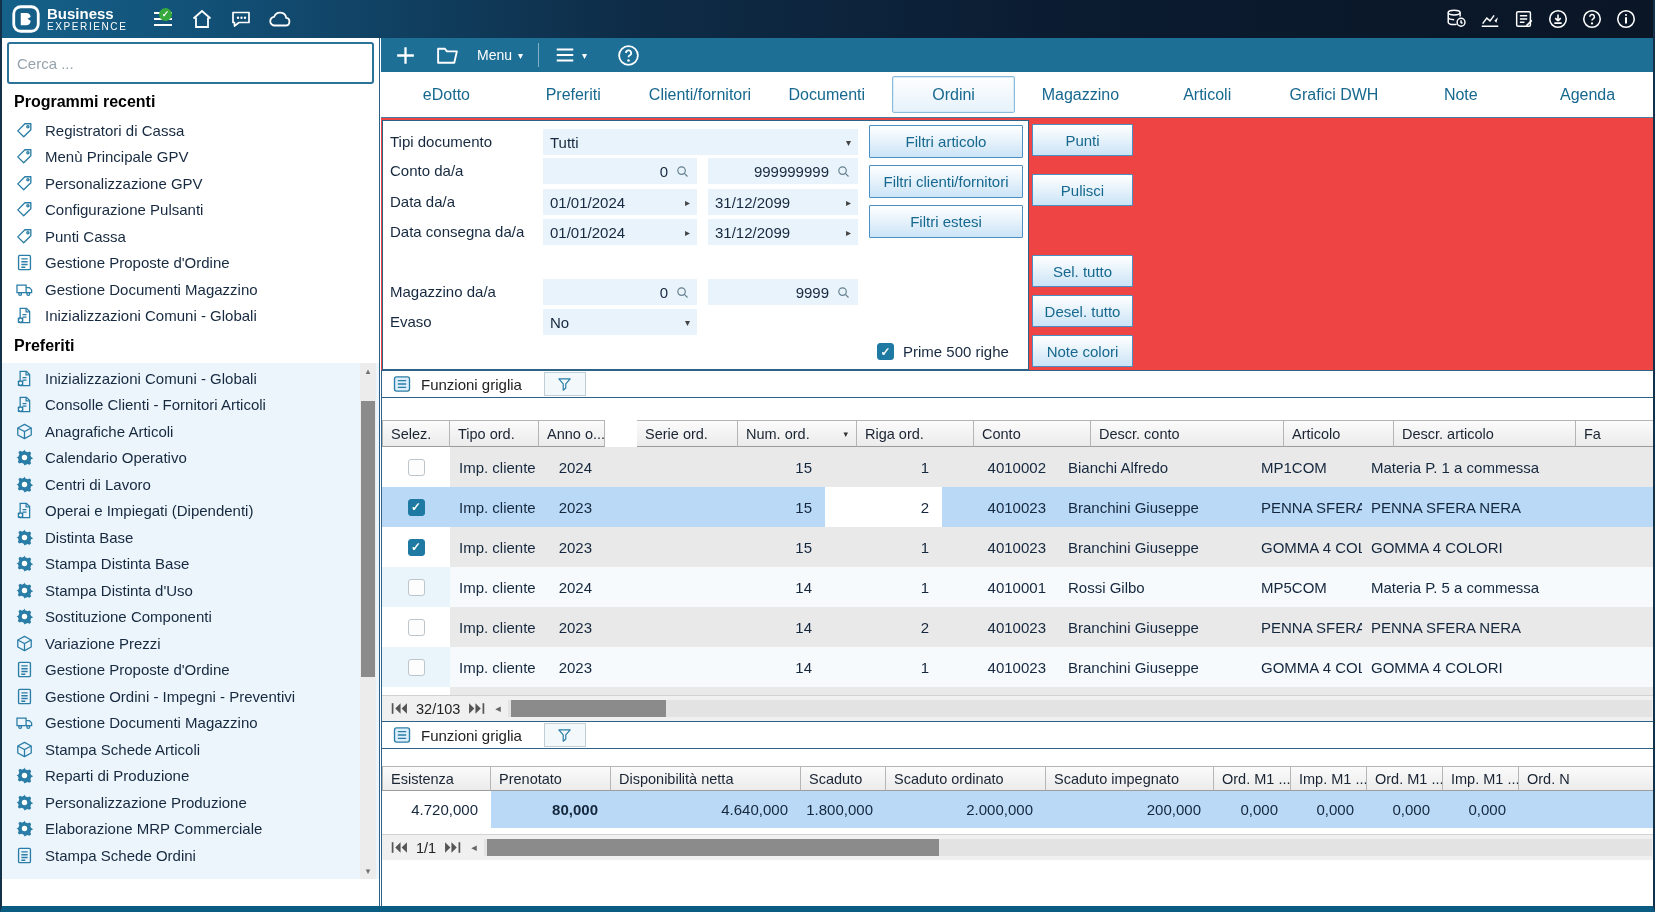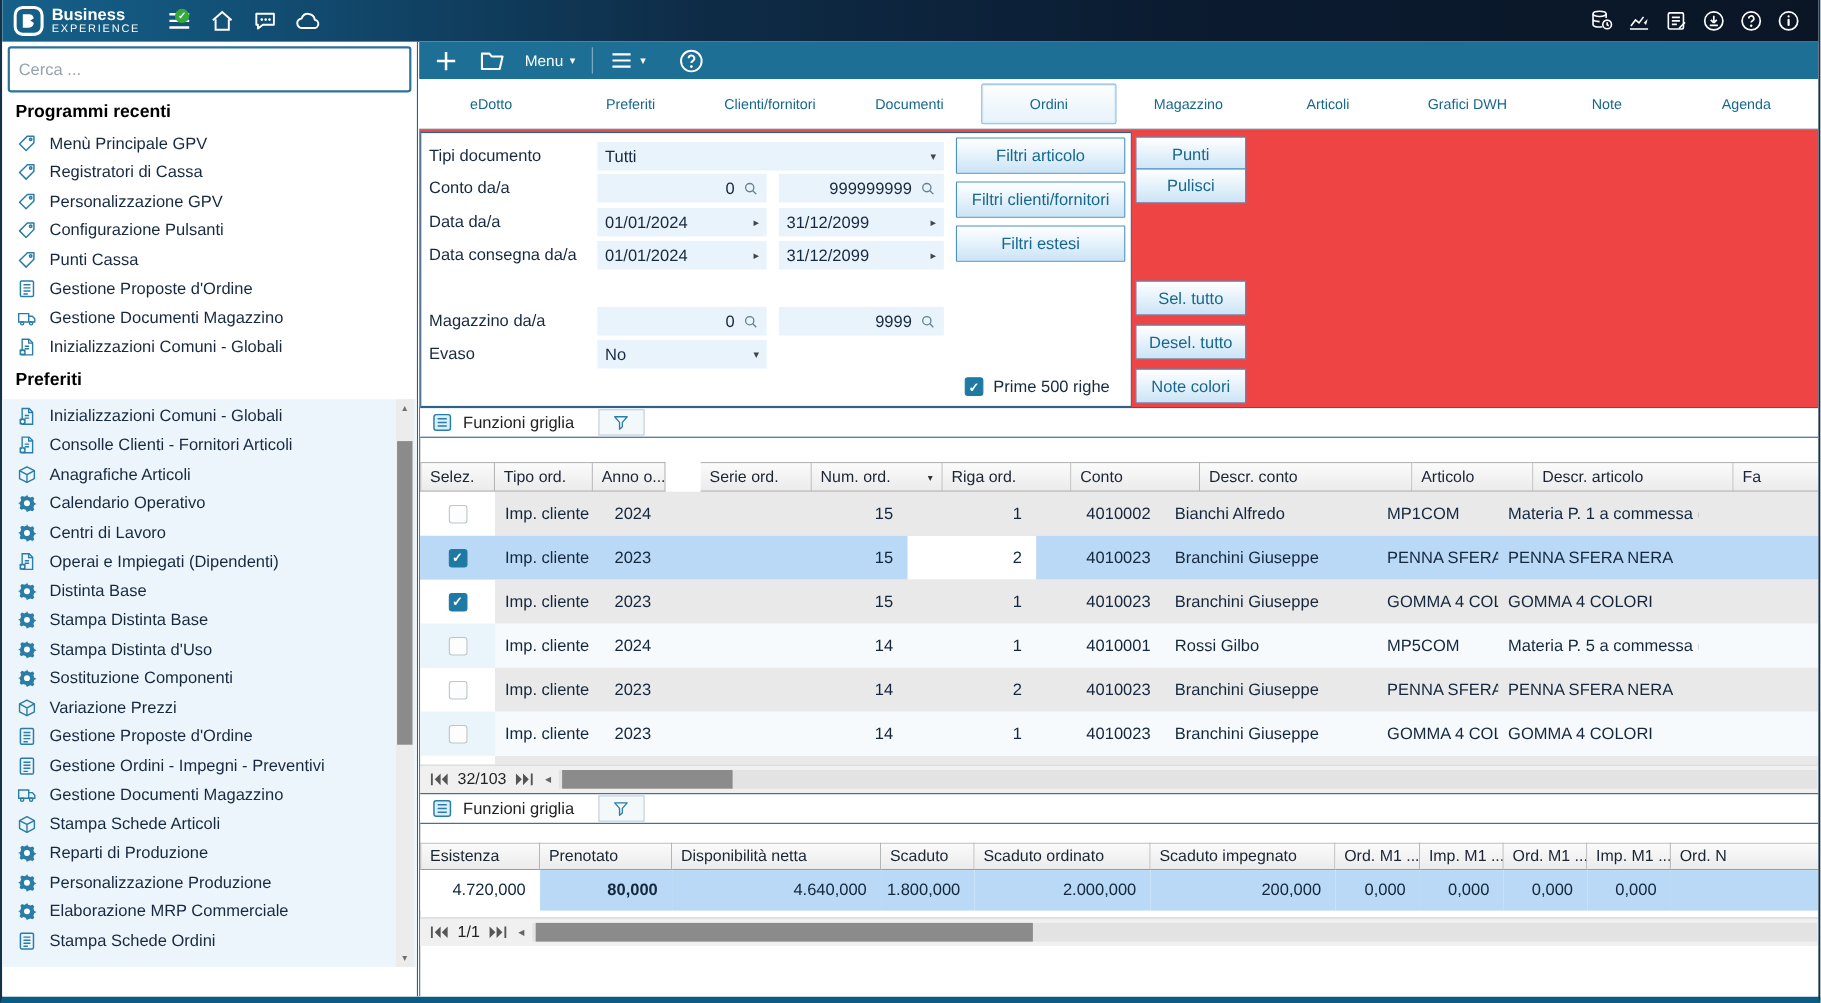--- a/index.html
+++ b/index.html
@@ -42,41 +42,41 @@
   
   .main{position:absolute;left:379px;top:38px;right:0;bottom:0;background:#fff;overflow:hidden}
   .toolbar{height:34px;background:var(--c-toolbar,#1d6f96);display:flex;align-items:center;color:#fff;padding-left:12px}
   .tl-ico{width:25px;height:25px;color:#fff;margin-right:17px}
   .tl-ico svg{width:100%;height:100%}
   .menu-btn{display:flex;align-items:center;gap:6px;font-size:14px;margin-right:13px}
   .tl-sep{width:1px;height:24px;background:rgba(255,255,255,.45);margin:0 15px 0 2px}
   .caret-w{font-size:10px}
 
   .tabbar{height:46px;display:flex;align-items:stretch;border-bottom:1px solid #4a7ba0;padding:0 2px;background:#fff}
-  .tab{flex:1;display:flex;align-items:center;justify-content:center;font-size:13px;color:var(--c-accent,#17688f);margin:4px 2px;border:1px solid transparent}
+  .tab{flex:1;display:flex;align-items:center;justify-content:center;font-size:16px;color:var(--c-accent,#17688f);margin:4px 2px;border:1px solid transparent}
   .tab.active{border:1px solid #8abbdb;background:linear-gradient(#fdfeff,#e6f2fa);box-shadow:inset 0 0 0 1px #d9ebf6;border-radius:2px}
 
   
   .filter-zone{position:relative;height:252px;background:#ef4444}
   .filter-panel{position:absolute;left:1px;top:2px;width:647px;height:250px;border:1px solid #2e6287;background:#fff}
   .f-label{position:absolute;left:7px;height:26px;line-height:26px;font-size:15px;color:#16293f;white-space:nowrap}
   .f-field{position:absolute;height:26px;background:#e9f3fb;display:flex;align-items:center;padding:0 7px;font-size:15px;color:#16293f}
   .c1{left:160px;width:154px}.c2{left:325px;width:150px}.wide{left:160px;width:315px}
   .rt0{top:8px}.rt1{top:37px}.rt2{top:68px}.rt3{top:98px}.rt4{top:158px}.rt5{top:188px}
   .num-val{margin-left:auto}
   .caret{color:#444;font-size:10px;margin-left:auto}
   .exp{color:#444;font-size:10px;margin-left:auto}
   .mag{width:15px;height:15px;color:#64808f;margin-left:7px;flex:none}
   .mag svg{width:100%;height:100%}
   .btn{border:1px solid var(--c-btn-border,#4a90c4);background:linear-gradient(#ffffff,#cbe4f6);
        color:var(--c-accent,#17688f);font-size:15px;display:flex;align-items:center;justify-content:center;border-radius:1px}
   .fbtn{position:absolute;left:486px;width:154px;height:33px}
   .ft0{top:4px}.ft1{top:44px}.ft2{top:84px}
   .abtn{position:absolute;left:651px;width:101px;height:32px}
-  .at0{top:6px}.at1{top:35px}.at2{top:137px}.at3{top:177px}.at4{top:217px}
+  .at0{top:6px}.at1{top:56px}.at2{top:137px}.at3{top:177px}.at4{top:217px}
   .prime{position:absolute;left:494px;top:222px;display:flex;align-items:center;gap:9px;font-size:15px;color:#16293f}
   .cb{width:17px;height:17px;border-radius:3px;border:1px solid #bcc5cc;background:#fdfdfd;display:inline-flex;
       align-items:center;justify-content:center;flex:none;color:transparent;font-size:12px;font-weight:bold}
   .cb.on{background:var(--c-check,#1f7aa3);border-color:var(--c-check,#1f7aa3);color:#fff}
 
   
   .grids{position:absolute;left:0;right:0;top:332px;bottom:0;border-left:1px solid #2e6287;background:#fff}
   .fgrid-bar{height:28px;border-top:1px solid #2e6287;border-bottom:1px solid #2e6287;background:#fff;
              display:flex;align-items:center;padding-left:10px;gap:9px}
   .fg-icon{width:20px;height:20px}
@@ -190,28 +190,28 @@
     <div class="search-wrap">
       <input type="text" placeholder="Cerca ..." style="">
     </div>
     <div class="sec-title">Programmi recenti</div>
     <div id="recent-list">
         <div class="side-item">
           <span class="s-icon"><svg viewBox="0 0 24 24" fill="none" stroke="currentColor" stroke-width="1.7">
               <path d="M12.5 3.5H20v7.5l-9 9-7.5-7.5z" stroke-linejoin="round"></path>
               <circle cx="16.3" cy="7.2" r="1.4"></circle>
             </svg></span>
-          <span class="s-label">Menù Principale GPV</span>
+          <span class="s-label">Registratori di Cassa</span>
         </div>
         <div class="side-item">
           <span class="s-icon"><svg viewBox="0 0 24 24" fill="none" stroke="currentColor" stroke-width="1.7">
               <path d="M12.5 3.5H20v7.5l-9 9-7.5-7.5z" stroke-linejoin="round"></path>
               <circle cx="16.3" cy="7.2" r="1.4"></circle>
             </svg></span>
-          <span class="s-label">Registratori di Cassa</span>
+          <span class="s-label">Menù Principale GPV</span>
         </div>
         <div class="side-item">
           <span class="s-icon"><svg viewBox="0 0 24 24" fill="none" stroke="currentColor" stroke-width="1.7">
               <path d="M12.5 3.5H20v7.5l-9 9-7.5-7.5z" stroke-linejoin="round"></path>
               <circle cx="16.3" cy="7.2" r="1.4"></circle>
             </svg></span>
           <span class="s-label">Personalizzazione GPV</span>
         </div>
         <div class="side-item">
           <span class="s-icon"><svg viewBox="0 0 24 24" fill="none" stroke="currentColor" stroke-width="1.7">

